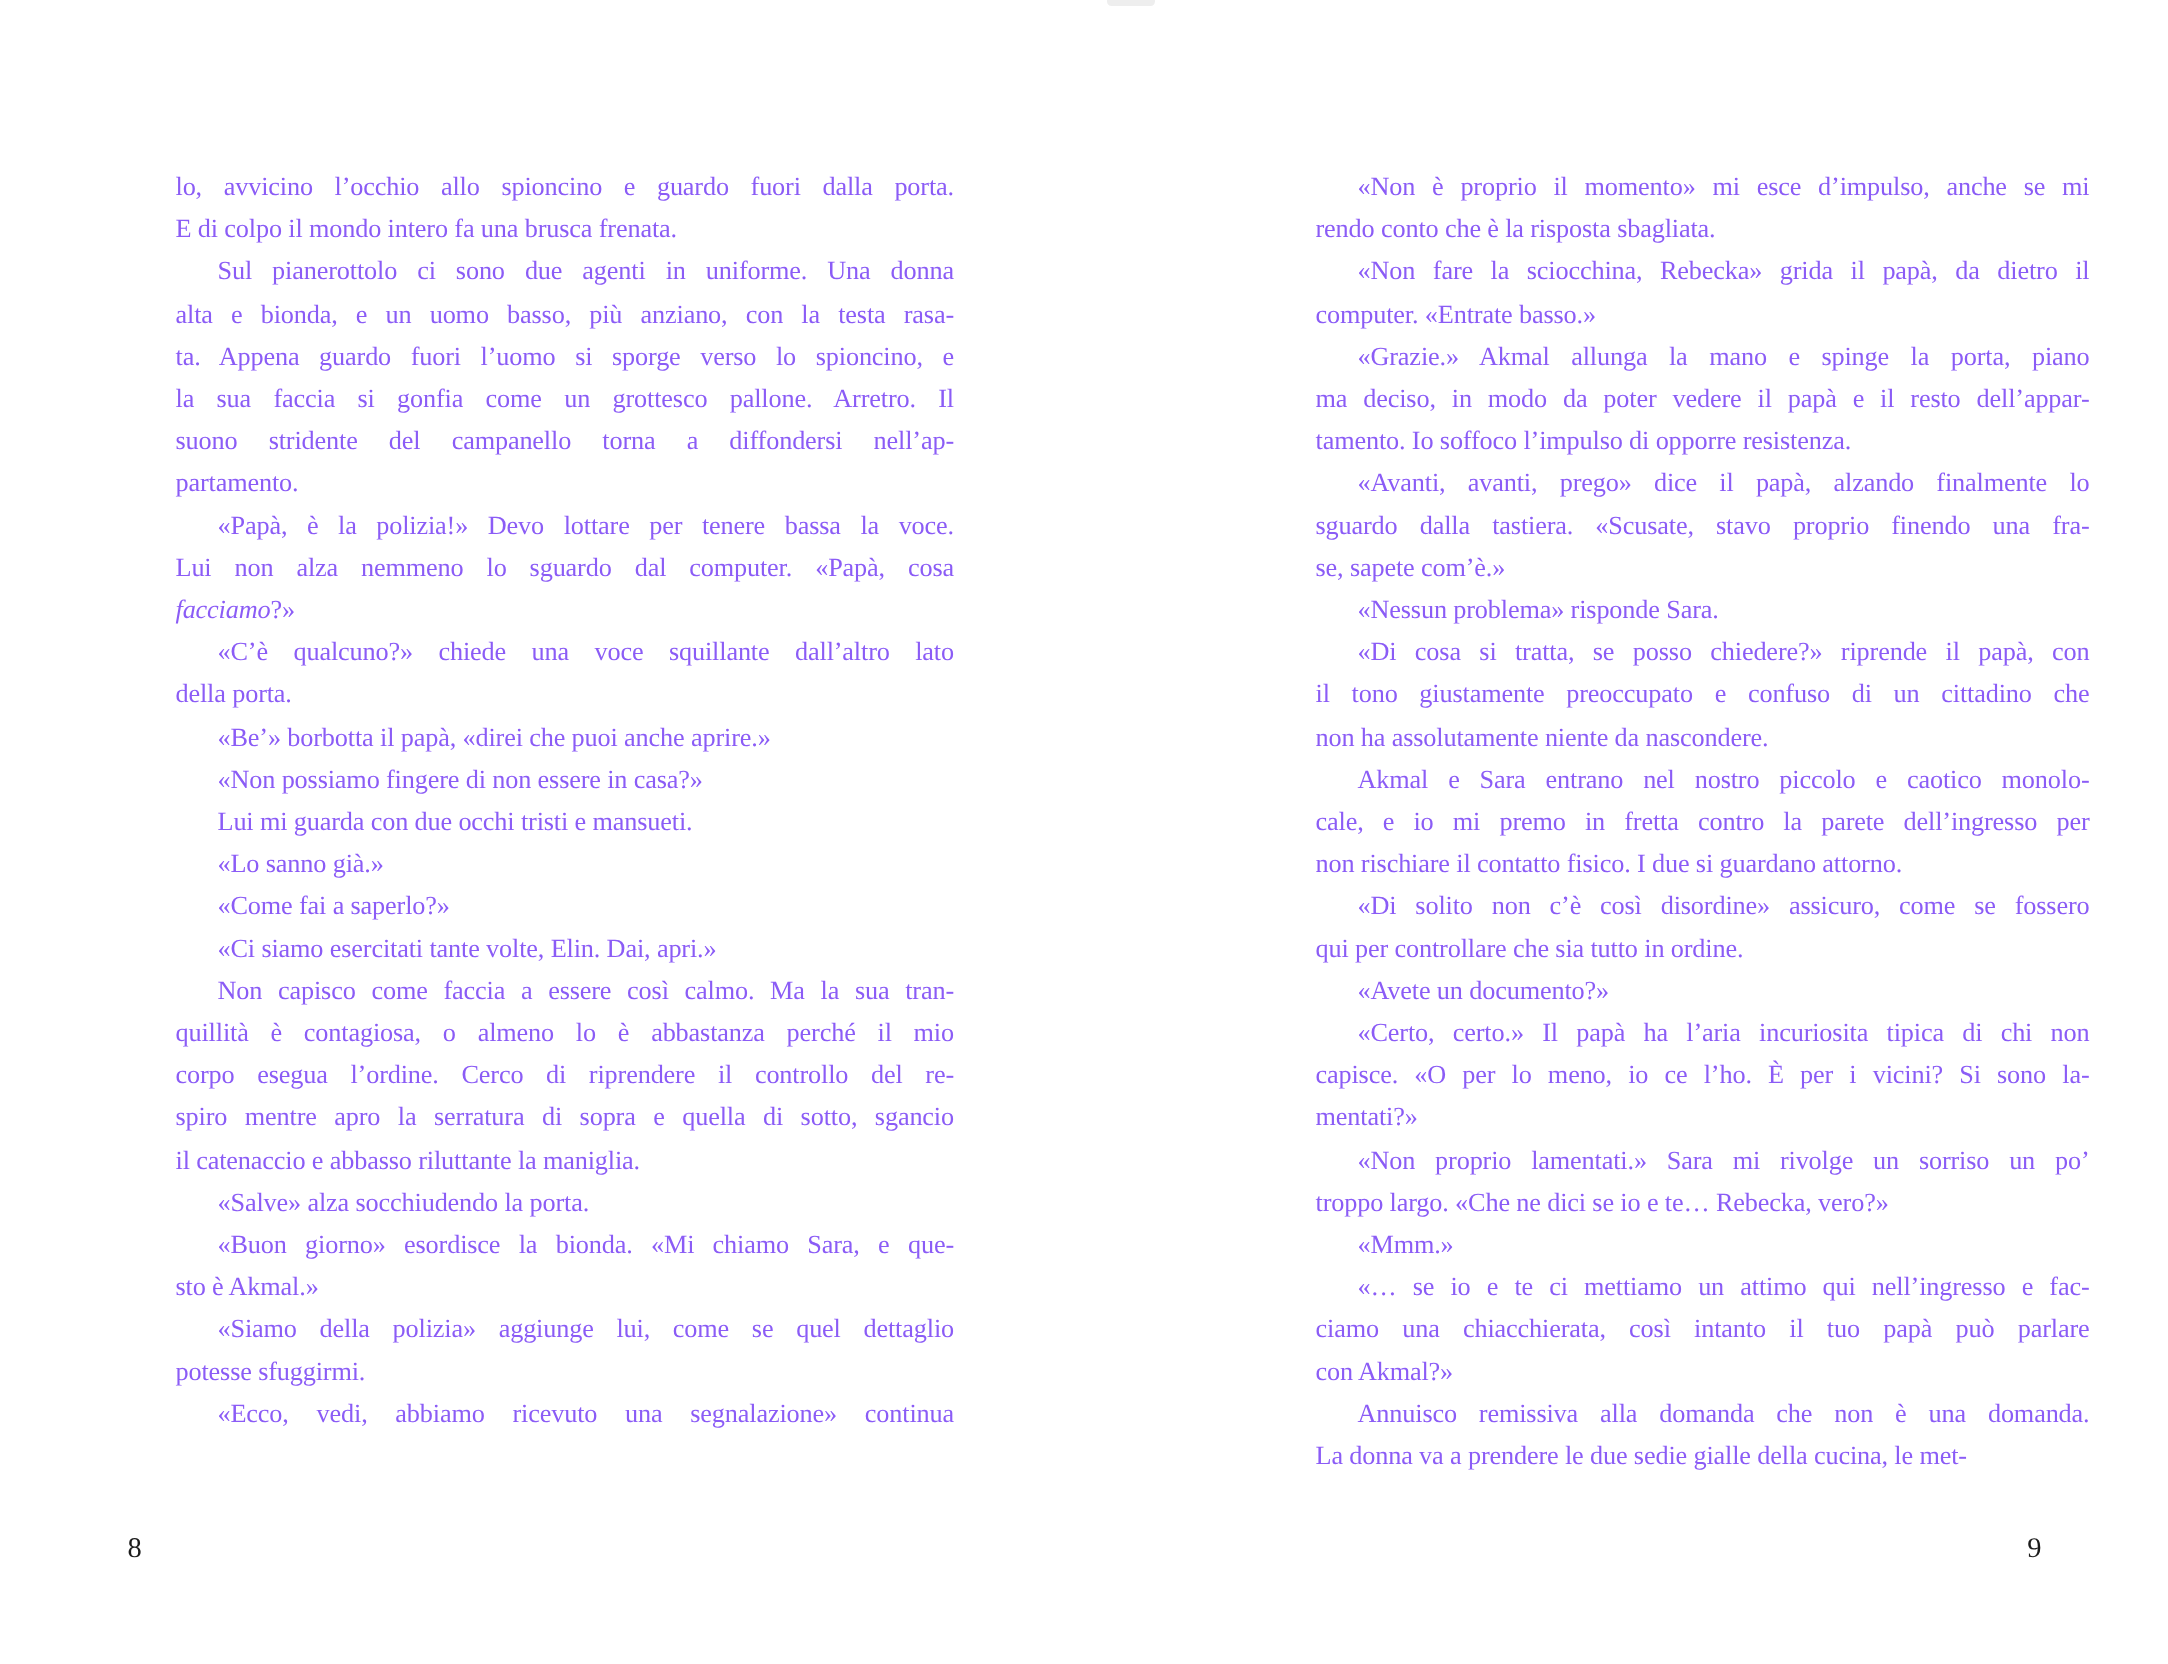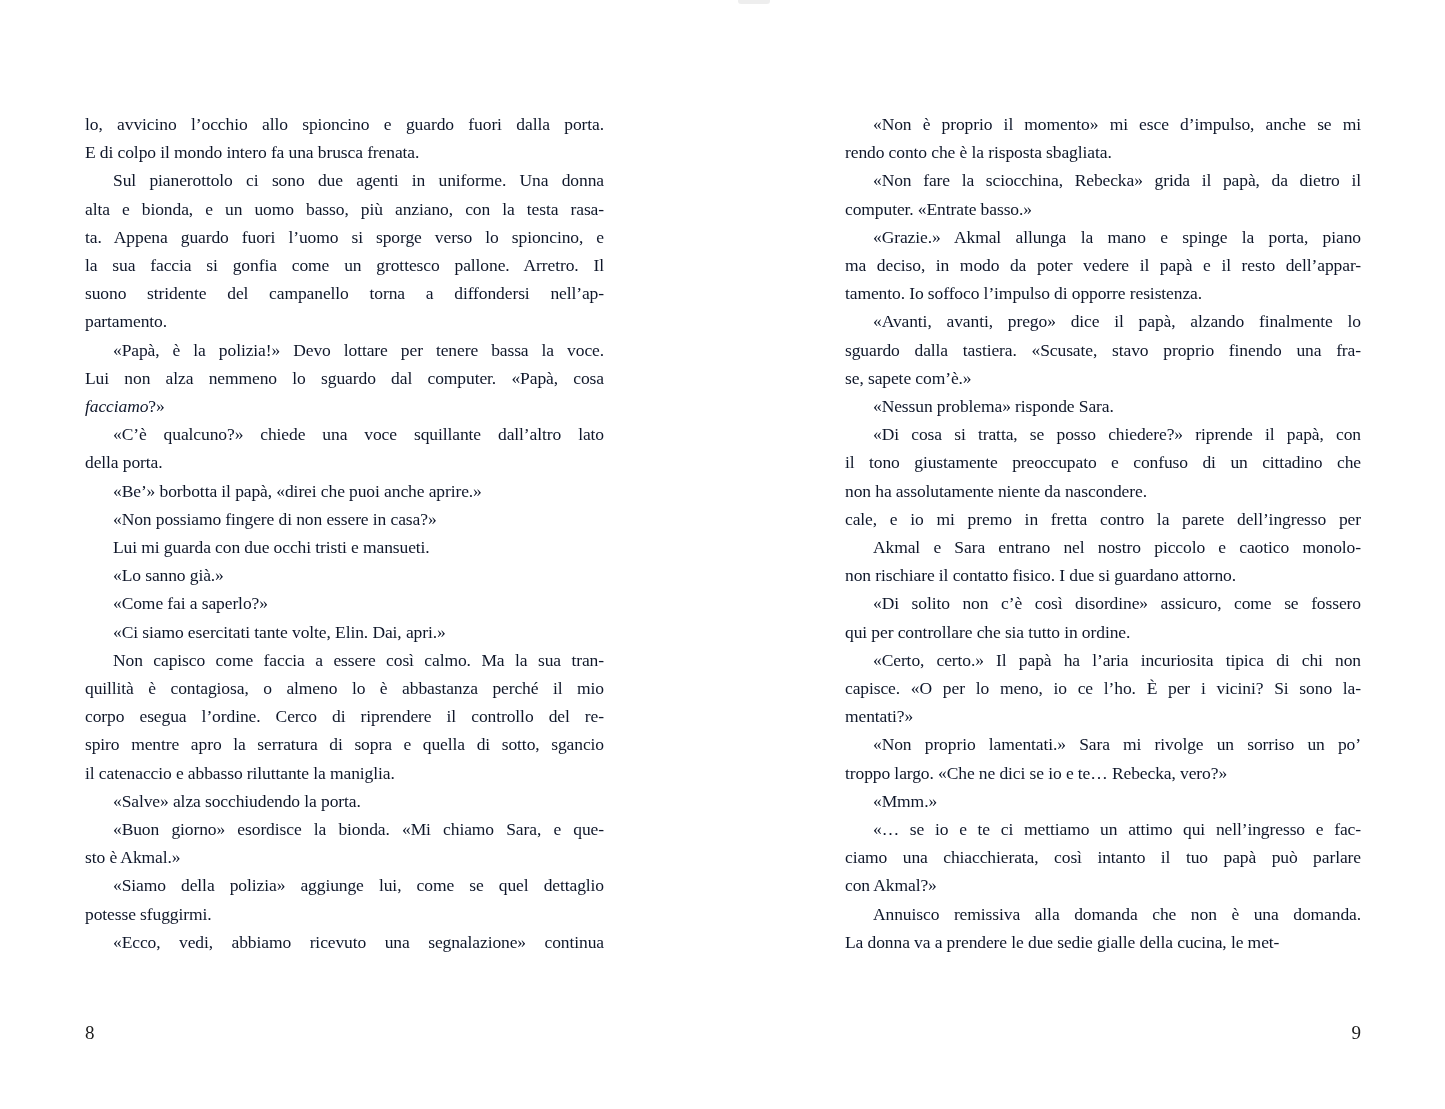--- a/index.html
+++ b/index.html
@@ -16,21 +16,22 @@
   .top-artifact {
     position: absolute; left: 738px; top: 0; width: 32px; height: 4px;
     background: #ebebeb; border-radius: 0 0 3px 3px; opacity: .85;
   }
 
   .page-text {
     position: absolute; top: 110px;
     font-size: 17.5px;
     line-height: 28.2px;
     letter-spacing: -0.1px;
-    color: #0f172a;
+    color: #8b5cf6;
+    margin-left: 32px;
   }
   .page-text.left  { left: 85px;  width: 519px; }
   .page-text.right { left: 845px; width: 516px; }
 
   .para { margin: 0; padding: 0; }
   .line { text-align: justify; }
   .line.full { text-align-last: justify; }
   .line.indent { text-indent: 28px; }
   .line i { font-style: italic; }
 
@@ -133,27 +134,30 @@
       </div>
       <div class="para">
         <div class="line indent"><span>«Nessun problema» risponde Sara.</span></div>
       </div>
       <div class="para">
         <div class="line indent full"><span>«Di cosa si tratta, se posso chiedere?» riprende il papà, con</span></div>
         <div class="line full"><span>il tono giustamente preoccupato e confuso di un cittadino che</span></div>
         <div class="line"><span>non ha assolutamente niente da nascondere.</span></div>
       </div>
       <div class="para">
+        <div class="line indent full"><span>Akmal e Sara entrano nel nostro piccolo e caotico monolo-</span></div>
         <div class="line full"><span>cale, e io mi premo in fretta contro la parete dell’ingresso per</span></div>
-        <div class="line indent full"><span>Akmal e Sara entrano nel nostro piccolo e caotico monolo-</span></div>
         <div class="line"><span>non rischiare il contatto fisico. I due si guardano attorno.</span></div>
       </div>
       <div class="para">
         <div class="line indent full"><span>«Di solito non c’è così disordine» assicuro, come se fossero</span></div>
         <div class="line"><span>qui per controllare che sia tutto in ordine.</span></div>
+      </div>
+      <div class="para">
+        <div class="line indent"><span>«Avete un documento?»</span></div>
       </div>
       <div class="para">
         <div class="line indent full"><span>«Certo, certo.» Il papà ha l’aria incuriosita tipica di chi non</span></div>
         <div class="line full"><span>capisce. «O per lo meno, io ce l’ho. È per i vicini? Si sono la-</span></div>
         <div class="line"><span>mentati?»</span></div>
       </div>
       <div class="para">
         <div class="line indent full"><span>«Non proprio lamentati.» Sara mi rivolge un sorriso un po’</span></div>
         <div class="line"><span>troppo largo. «Che ne dici se io e te… Rebecka, vero?»</span></div>
       </div>

